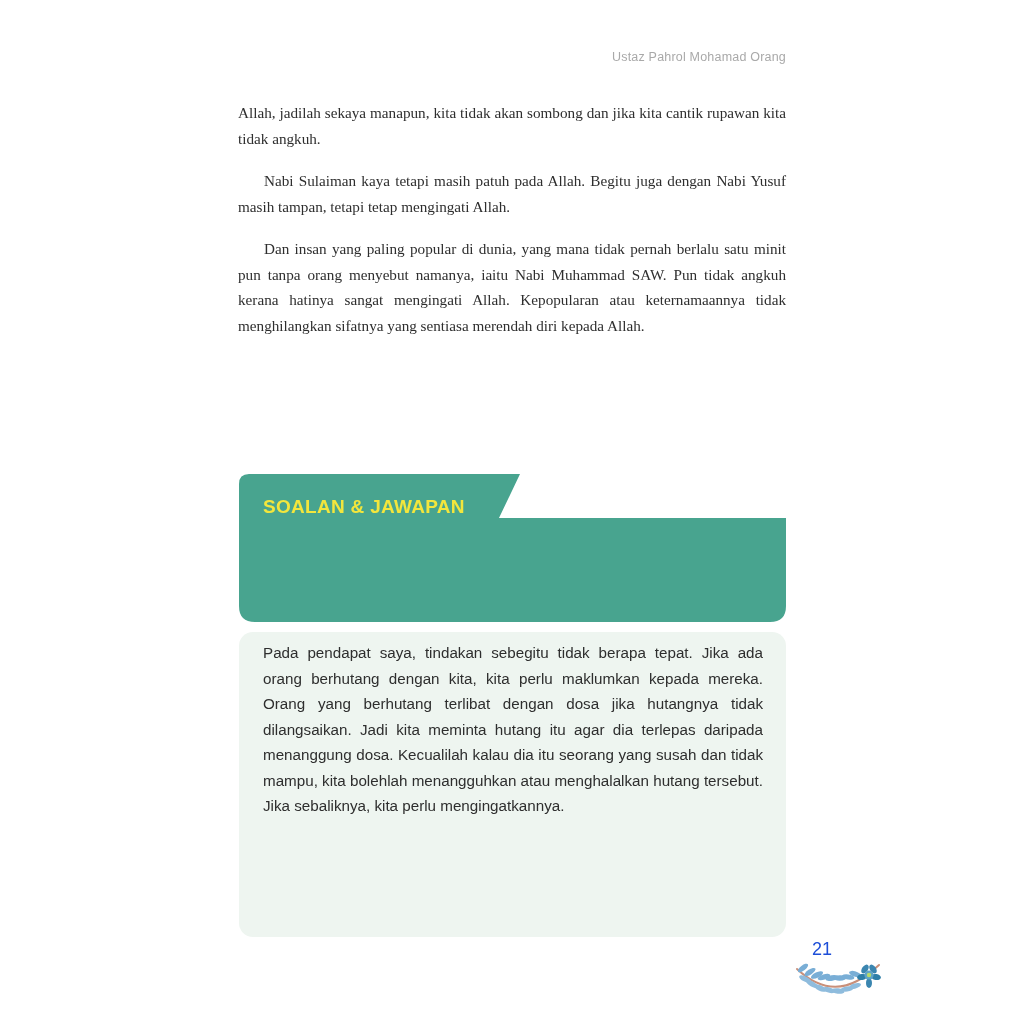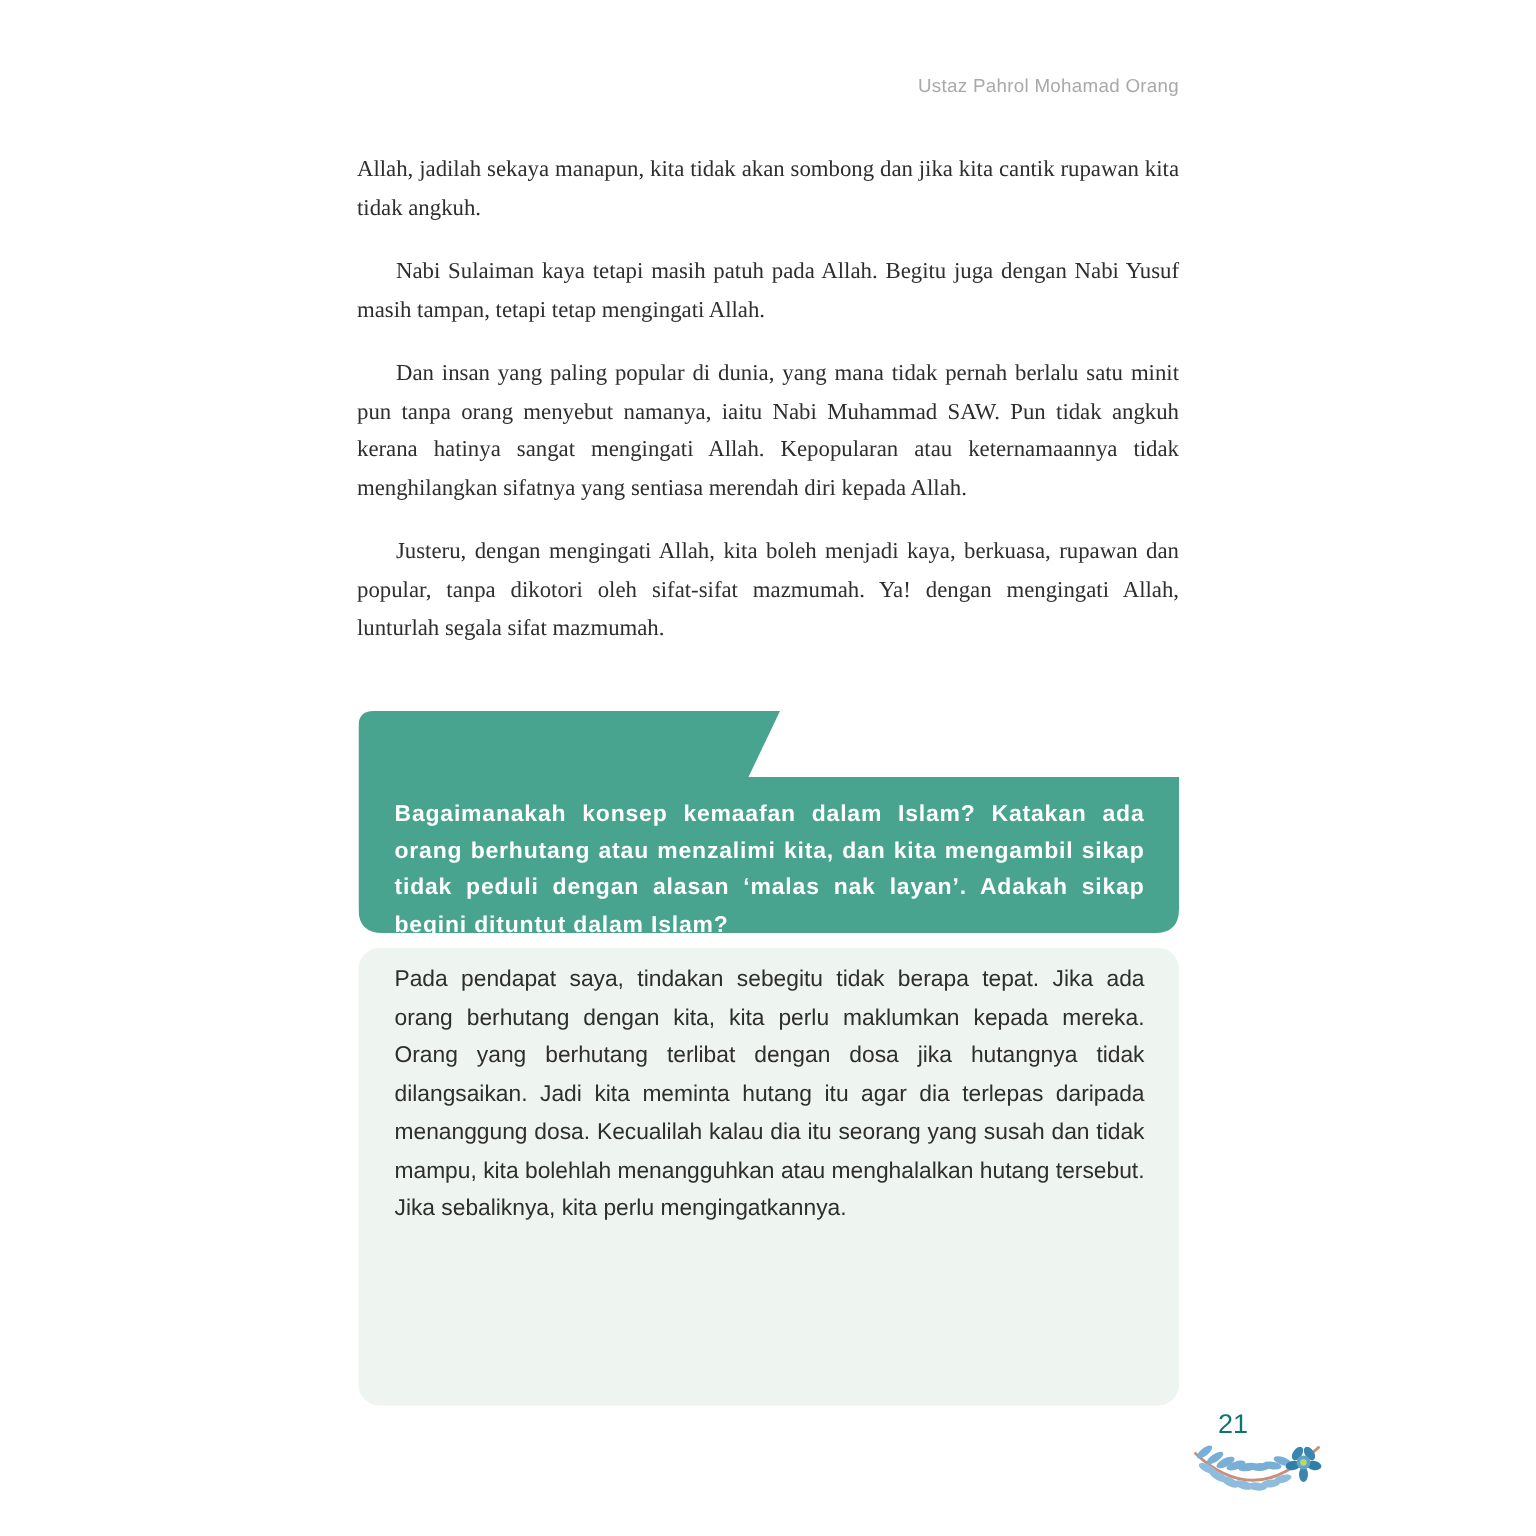--- a/index.html
+++ b/index.html
@@ -131,21 +131,21 @@
     text-justify: inter-word;
     font-family: "Liberation Sans", sans-serif;
   }
 
   
   .folio {
     position: absolute;
     left: 812px;
     top: 939px;
     font-size: 18px;
-    color: #0f766e;
+    color: #1d4ed8;
     font-family: "Liberation Sans", sans-serif;
   }
   .ornament {
     position: absolute;
     left: 793px;
     top: 955px;
     width: 96px;
     height: 46px;
   }
 </style>
@@ -153,37 +153,36 @@
 <body>
 
 <div class="page">
 
   <div class="running-header">Ustaz Pahrol Mohamad Orang</div>
 
   <div class="body-col">
     <p>Allah, jadilah sekaya manapun, kita tidak akan sombong dan jika kita cantik rupawan kita tidak angkuh.</p>
     <p class="indent">Nabi Sulaiman kaya tetapi masih patuh pada Allah. Begitu juga dengan Nabi Yusuf masih tampan, tetapi tetap mengingati Allah.</p>
     <p class="indent">Dan insan yang paling popular di dunia, yang mana tidak pernah berlalu satu minit pun tanpa orang menyebut namanya, iaitu Nabi Muhammad SAW. Pun tidak angkuh kerana hatinya sangat mengingati Allah. Kepopularan atau keternamaannya tidak menghilangkan sifatnya yang sentiasa merendah diri kepada Allah.</p>
-    <p class="indent">Justeru, dengan mengingati Allah, kita boleh menjadi kaya, berkuasa, rupawan dan popular, tanpa dikotori oleh sifat-sifat mazmumah. Ya! dengan mengingati Allah, lunturlah segala sifat mazmumah.</p>
   </div>
 
   <div class="qa-block">
 
     <div class="answer-panel"></div>
 
     <div class="answer-text">
       <p>Pada pendapat saya, tindakan sebegitu tidak berapa tepat. Jika ada orang berhutang dengan kita, kita perlu maklumkan kepada mereka. Orang yang berhutang terlibat dengan dosa jika hutangnya tidak dilangsaikan. Jadi kita meminta hutang itu agar dia terlepas daripada menanggung dosa. Kecualilah kalau dia itu seorang yang susah dan tidak mampu, kita bolehlah menangguhkan atau menghalalkan hutang tersebut. Jika sebaliknya, kita perlu mengingatkannya.</p>
     </div>
 
     <div class="qa-banner">
       <svg class="qa-banner-shape" viewBox="0 0 547 162" preserveAspectRatio="none">
 
         <path d="M 10 0 L 281 0 L 260 44 L 547 44 L 547 132 Q 547 148 531 148 L 16 148 Q 0 148 0 132 L 0 10 Q 0 0 10 0 Z" fill="#48a48f"></path>
       </svg>
-      <div class="qa-question">Bagaimanakah konsep kemaafan dalam Islam? Katakan ada orang berhutang atau menzalimi kita, dan kita mengambil sikap tidak peduli dengan alasan ‘malas nak layan’. Adakah sikap begini dituntut dalam Islam?</div>
+      <div class="qa-title">SOALAN &amp; JAWAPAN</div>
     </div>
 
   </div>
 
   <div class="folio">21</div>
 
   <svg class="ornament" viewBox="0 0 96 46">
 
     <path d="M 4 14 Q 34 42 64 26 Q 74 21 86 10" stroke="#c98f79" stroke-width="2" fill="none" stroke-linecap="round"></path>
 

